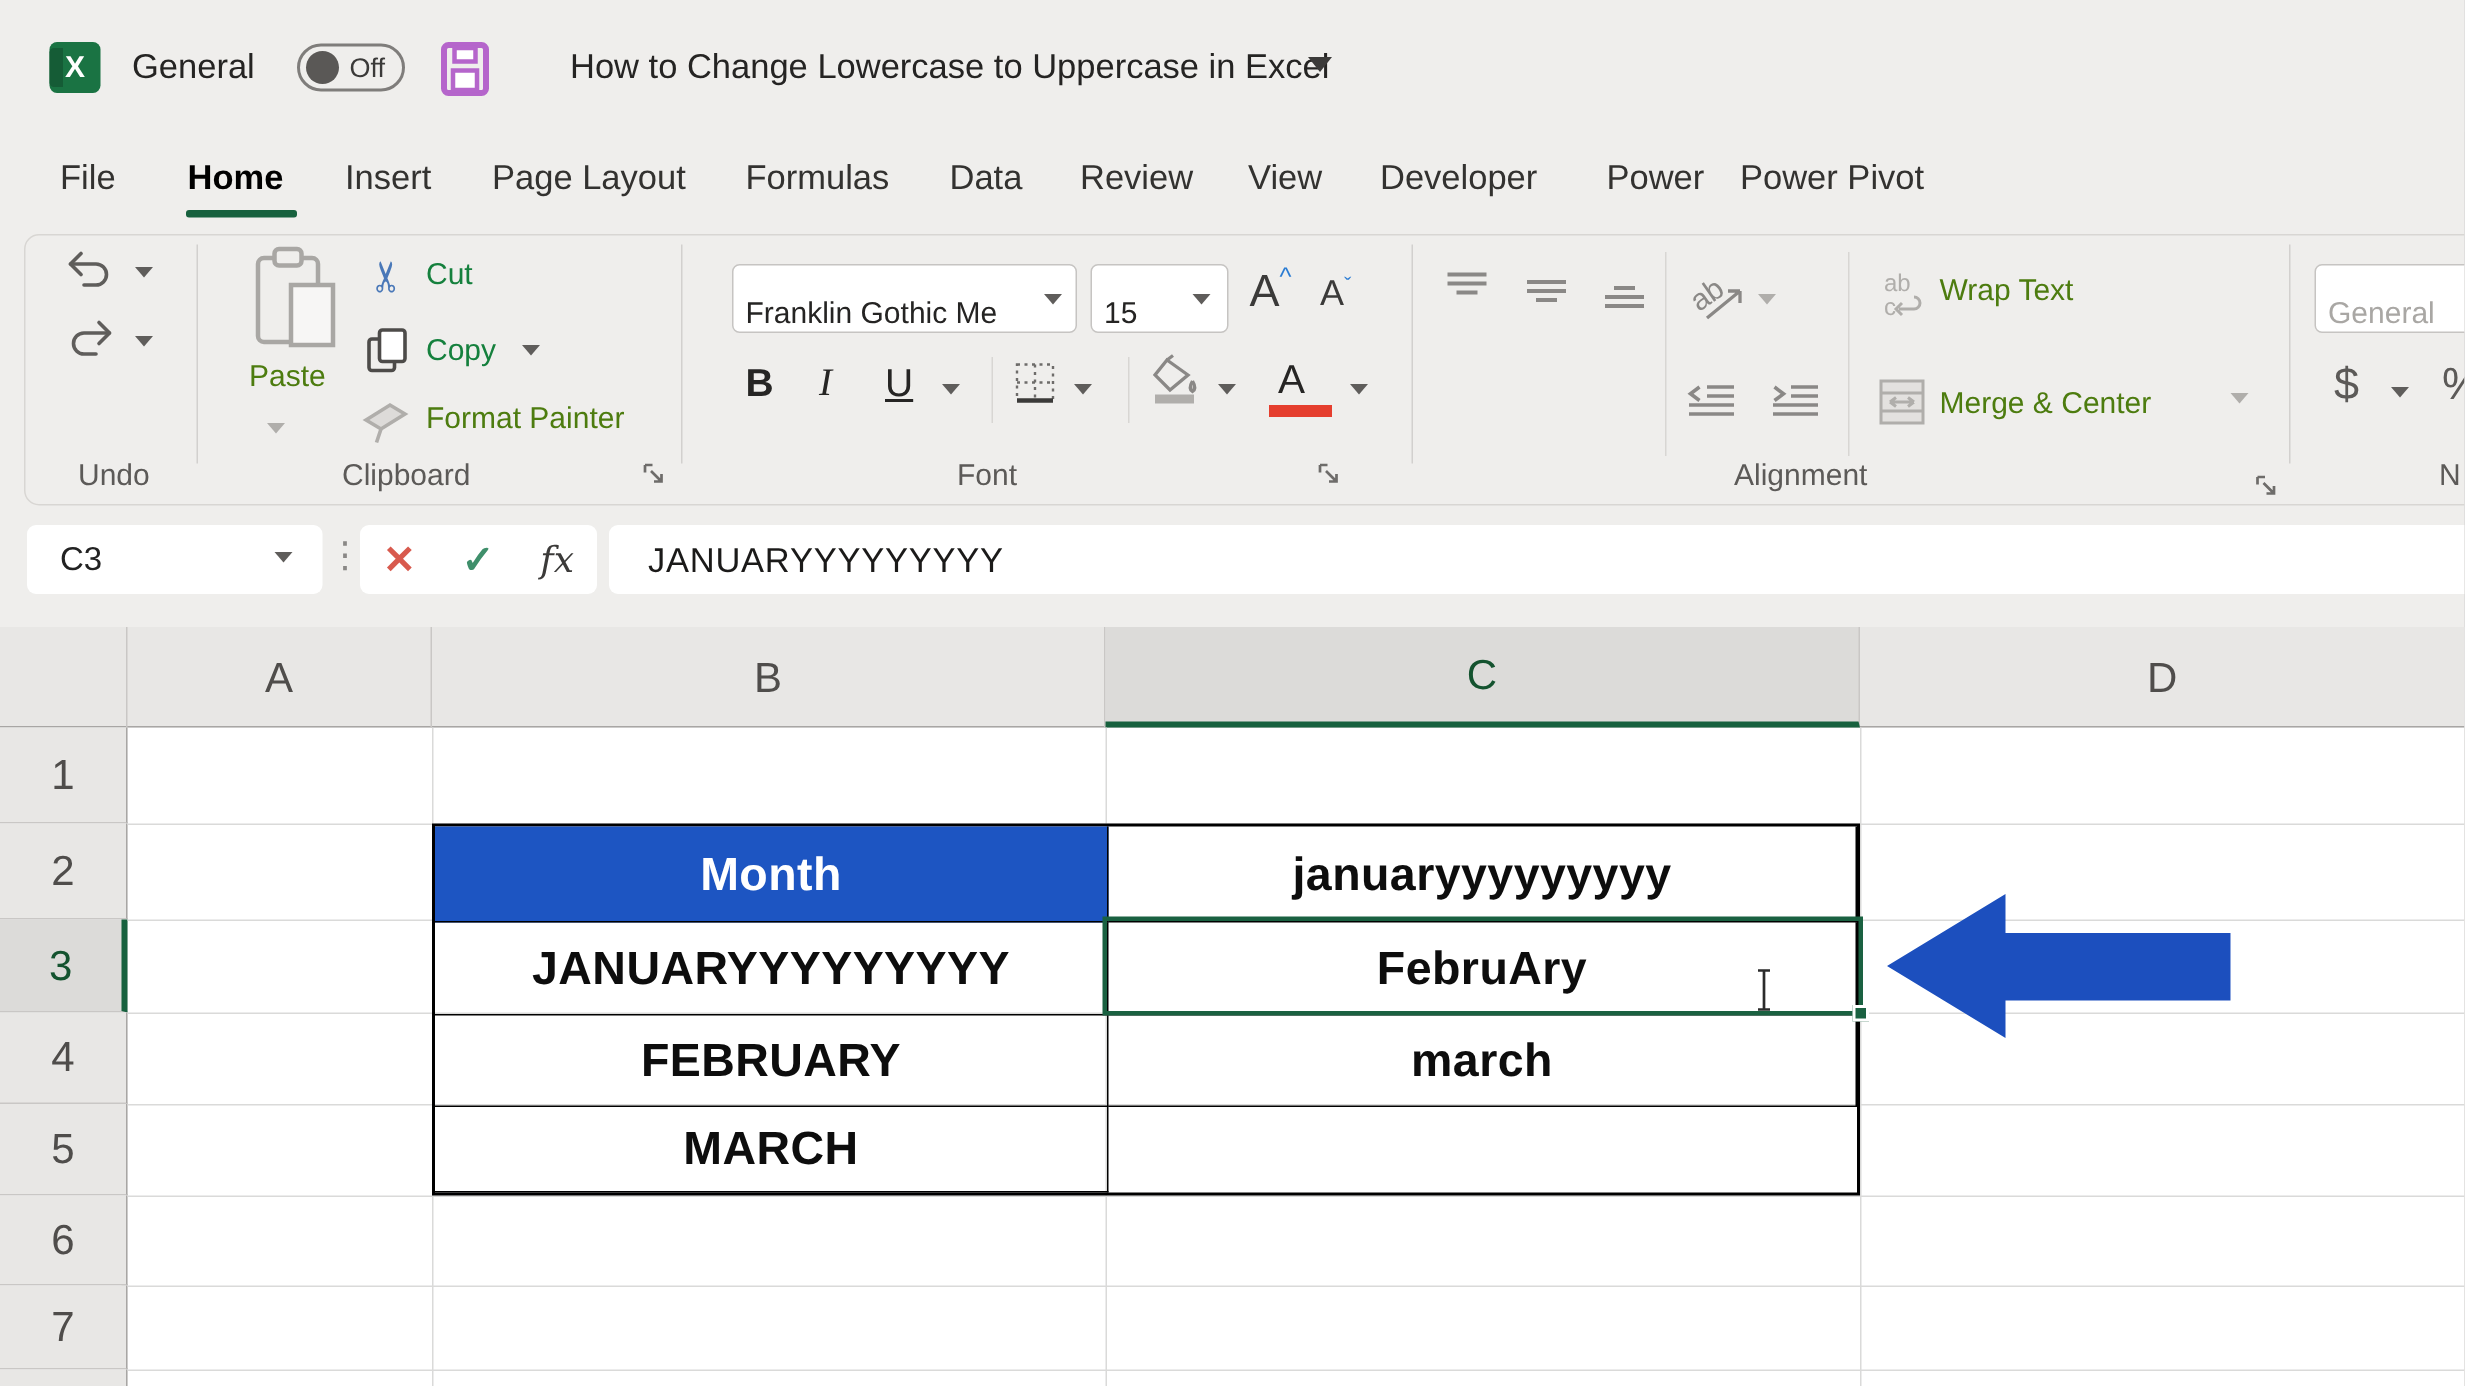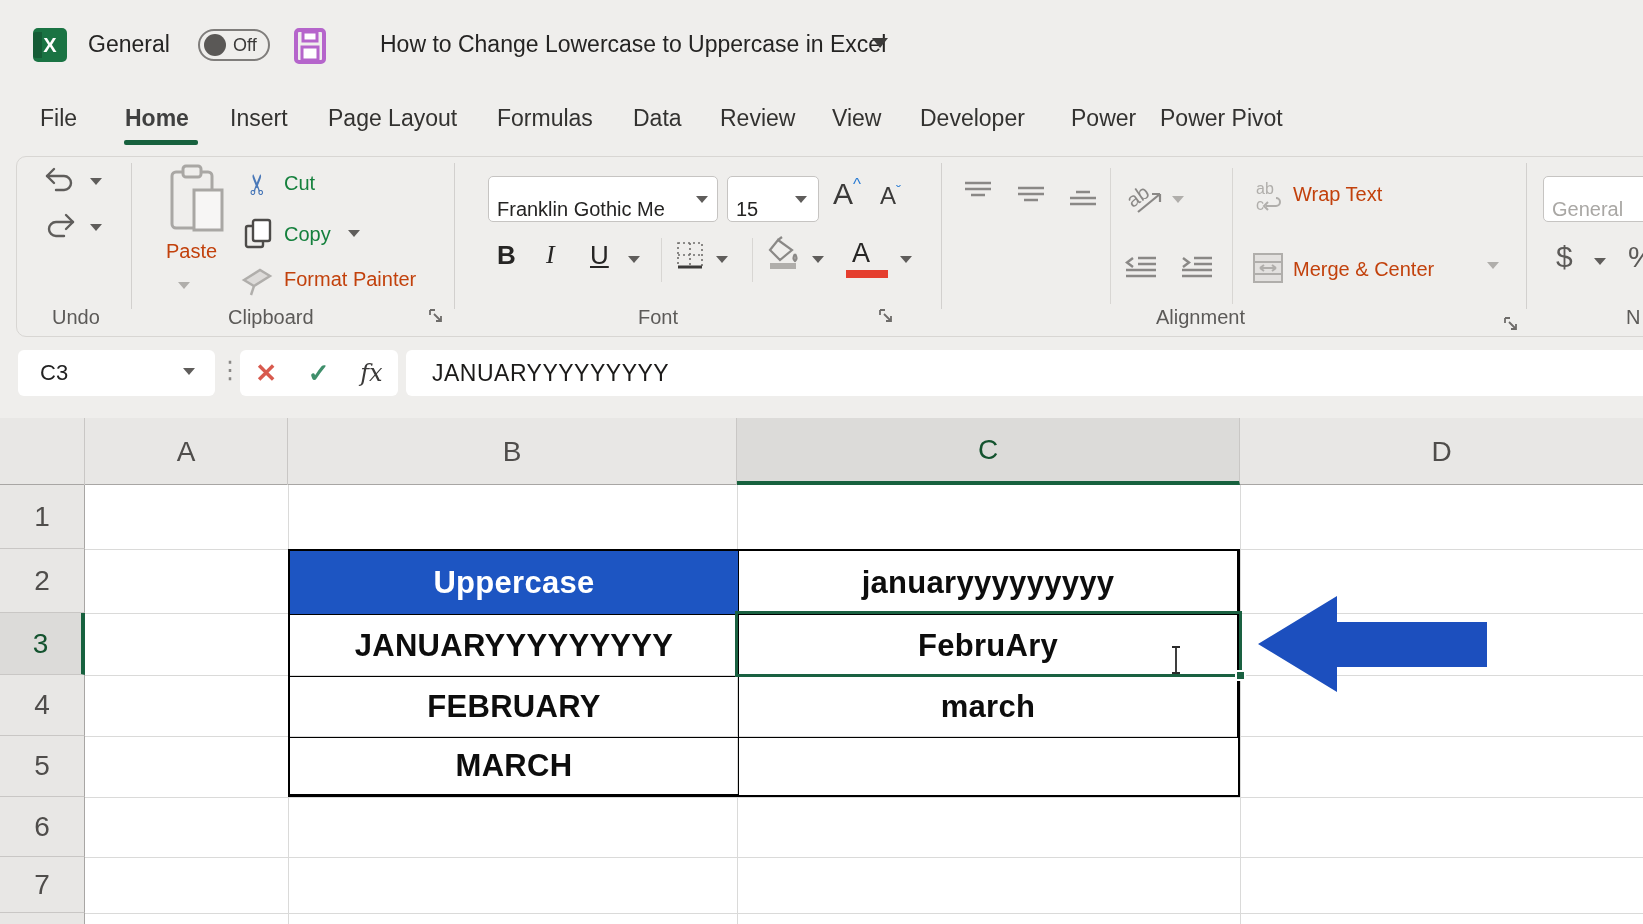--- a/index.html
+++ b/index.html
@@ -16,30 +16,30 @@
   #autosave-toggle{left:198px;top:29px;width:72px;height:32px;border:2px solid #7f7d7b;border-radius:17px;background:#efeeec;
     display:flex;align-items:center;padding:0 8px 0 4px;gap:7px;}
   #autosave-knob{width:22px;height:22px;border-radius:50%;background:#5a5856;}
   #autosave-state{font-size:18px;color:#3b3a39;}
   #save-icon{left:294px;top:28px;}
   #doc-title{left:380px;top:31px;font-size:23px;color:#252423;text-align:center;}
   #doc-title-caret{left:872px;top:38px;width:0;height:0;border-left:8px solid transparent;border-right:8px solid transparent;border-top:10px solid #3b3a39;}
 
   
   .rtab{position:absolute;top:105px;font-size:23px;color:#333230;cursor:default;}
-  .rtab.active{font-weight:bold;color:#404040;}
+  .rtab.active{font-weight:bold;color:#000000;}
   #home-underline{left:124px;top:140px;width:74px;height:5px;background:#17613e;border-radius:2px;}
 
   
   #ribbon-panel{left:16px;top:156px;width:1660px;height:181px;border:1px solid #d8d6d3;border-radius:10px;}
   .vsep{position:absolute;width:1px;background:#d2d0ce;top:163px;height:146px;}
   .vsep-short{position:absolute;width:1px;background:#d8d6d3;}
   .group-label{position:absolute;top:306px;font-size:20px;color:#5c5a58;}
   .rlabel{position:absolute;font-size:20px;color:#15803d;}
-  .rlabel.dis, .dis{color:#c2410c;}
+  .rlabel.dis, .dis{color:#4d7c0f;}
   .chev{position:absolute;width:0;height:0;border-left:6px solid transparent;border-right:6px solid transparent;border-top:7px solid #5f5d5b;}
   .chev.dis-c{border-top-color:#b0aeab;}
   .launcher{position:absolute;width:16px;height:16px;}
   .combo{position:absolute;background:#fff;border:1px solid #c6c4c2;border-radius:5px;font-size:20px;color:#252423;
      display:flex;align-items:flex-end;padding:0 8px;overflow:hidden;white-space:nowrap;}
   svg{display:block;}
 
   
   #namebox{left:18px;top:350px;width:197px;height:46px;background:#fff;border-radius:6px;font-size:22px;color:#222;
     display:flex;align-items:center;padding-left:22px;}
@@ -361,21 +361,21 @@
   <div class="gridv" style="left:1240px"></div>
   <div class="gridh" style="top:549px"></div>
   <div class="gridh" style="top:613px"></div>
   <div class="gridh" style="top:675px"></div>
   <div class="gridh" style="top:736px"></div>
   <div class="gridh" style="top:797px"></div>
   <div class="gridh" style="top:857px"></div>
   <div class="gridh" style="top:913px"></div>
 
   <div id="table" class="abs">
-    <div class="cell hdrcell">Uppercase</div>
+    <div class="cell hdrcell">Month</div>
     <div class="cell">januaryyyyyyyyy</div>
     <div class="cell">JANUARYYYYYYYYY</div>
     <div class="cell">FebruAry</div>
     <div class="cell">FEBRUARY</div>
     <div class="cell">march</div>
     <div class="cell">MARCH</div>
   </div>
 
   <div id="sel-border" class="abs"></div>
   <div id="fill-handle" class="abs"></div>

